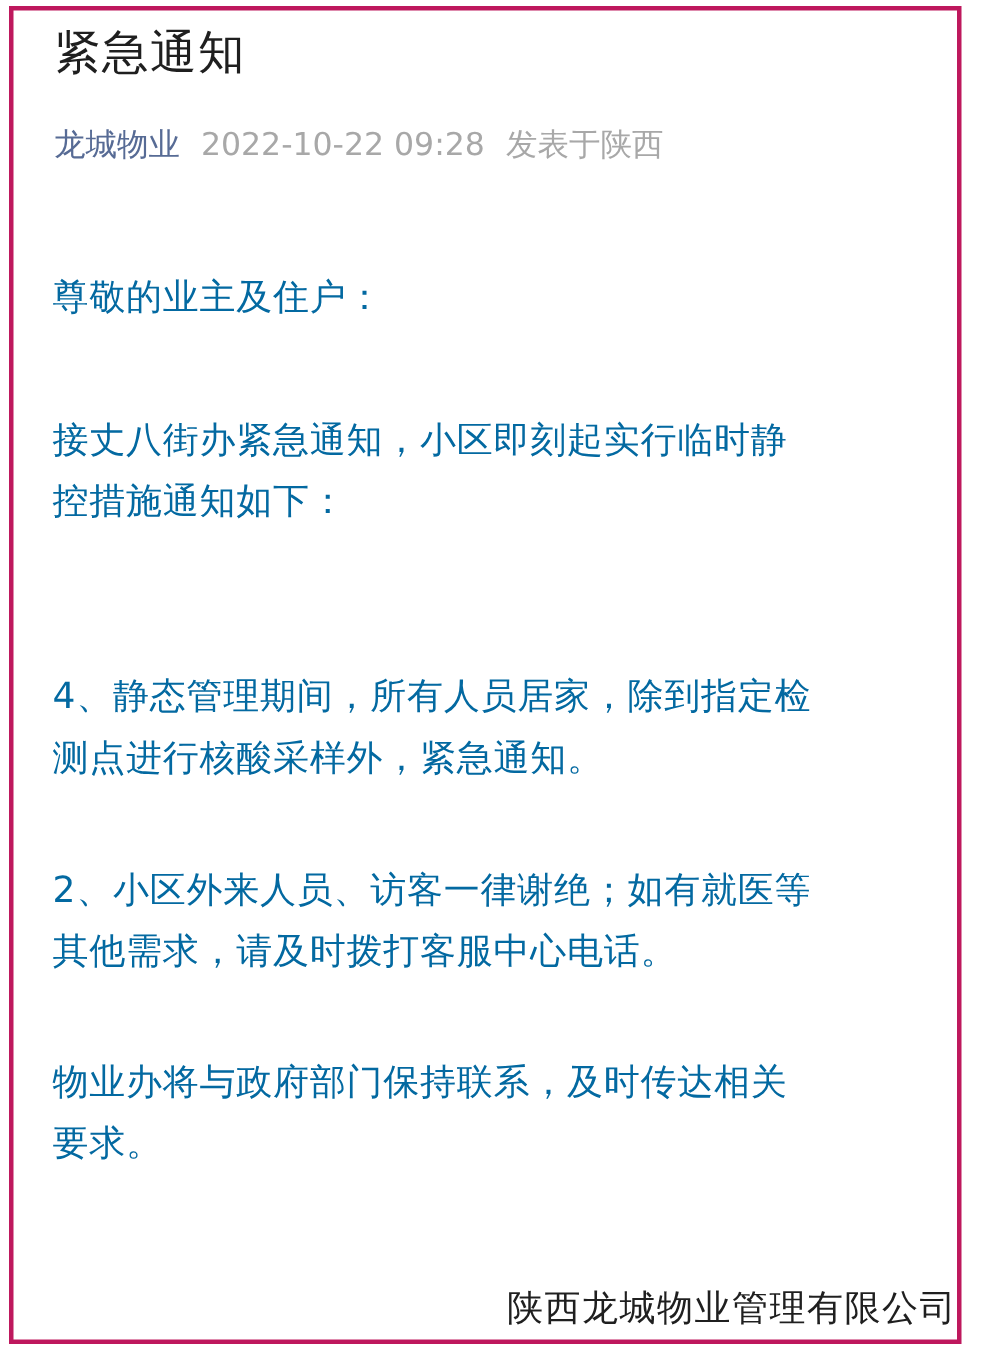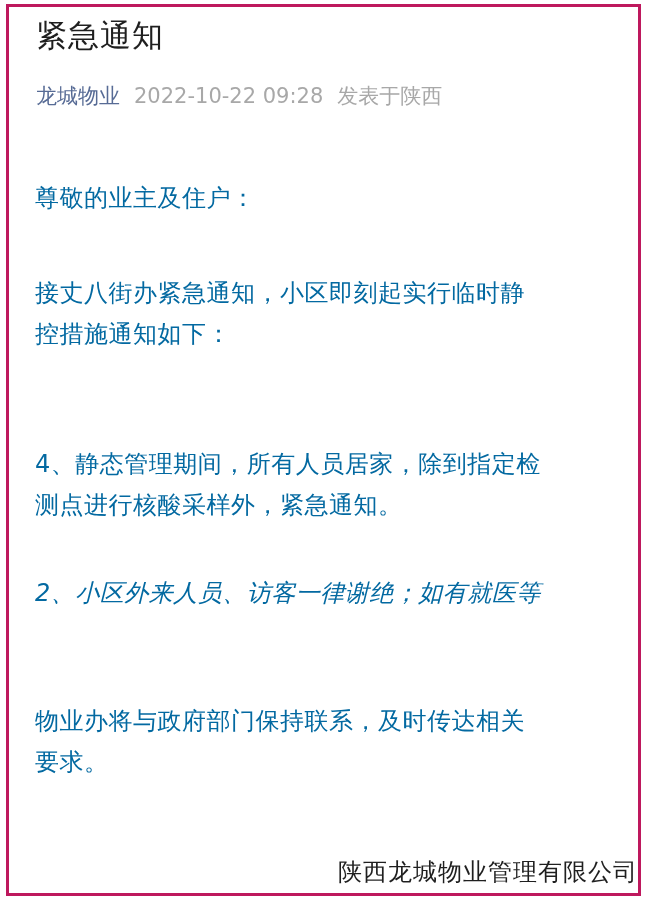--- a/index.html
+++ b/index.html
@@ -85,22 +85,23 @@
   <p class="para" style="top:254px;">
     <span class="line">接丈八街办紧急通知，小区即刻起实行临时静</span>
     <span class="line">控措施通知如下：</span>
   </p>
 
   <p class="para" style="top:425px;">
     <span class="line">4、静态管理期间，所有人员居家，除到指定检</span>
     <span class="line">测点进行核酸采样外，紧急通知。</span>
   </p>
 
-  <p class="para" style="top:554px;font-style:italic;">
+  <p class="para" style="top:554px;">
     <span class="line">2、小区外来人员、访客一律谢绝；如有就医等</span>
+    <span class="line">其他需求，请及时拨打客服中心电话。</span>
   </p>
 
   <p class="para" style="top:682px;">
     <span class="line">物业办将与政府部门保持联系，及时传达相关</span>
     <span class="line">要求。</span>
   </p>
 
   <div class="footer-sign">陕西龙城物业管理有限公司</div>
 </div>
 

